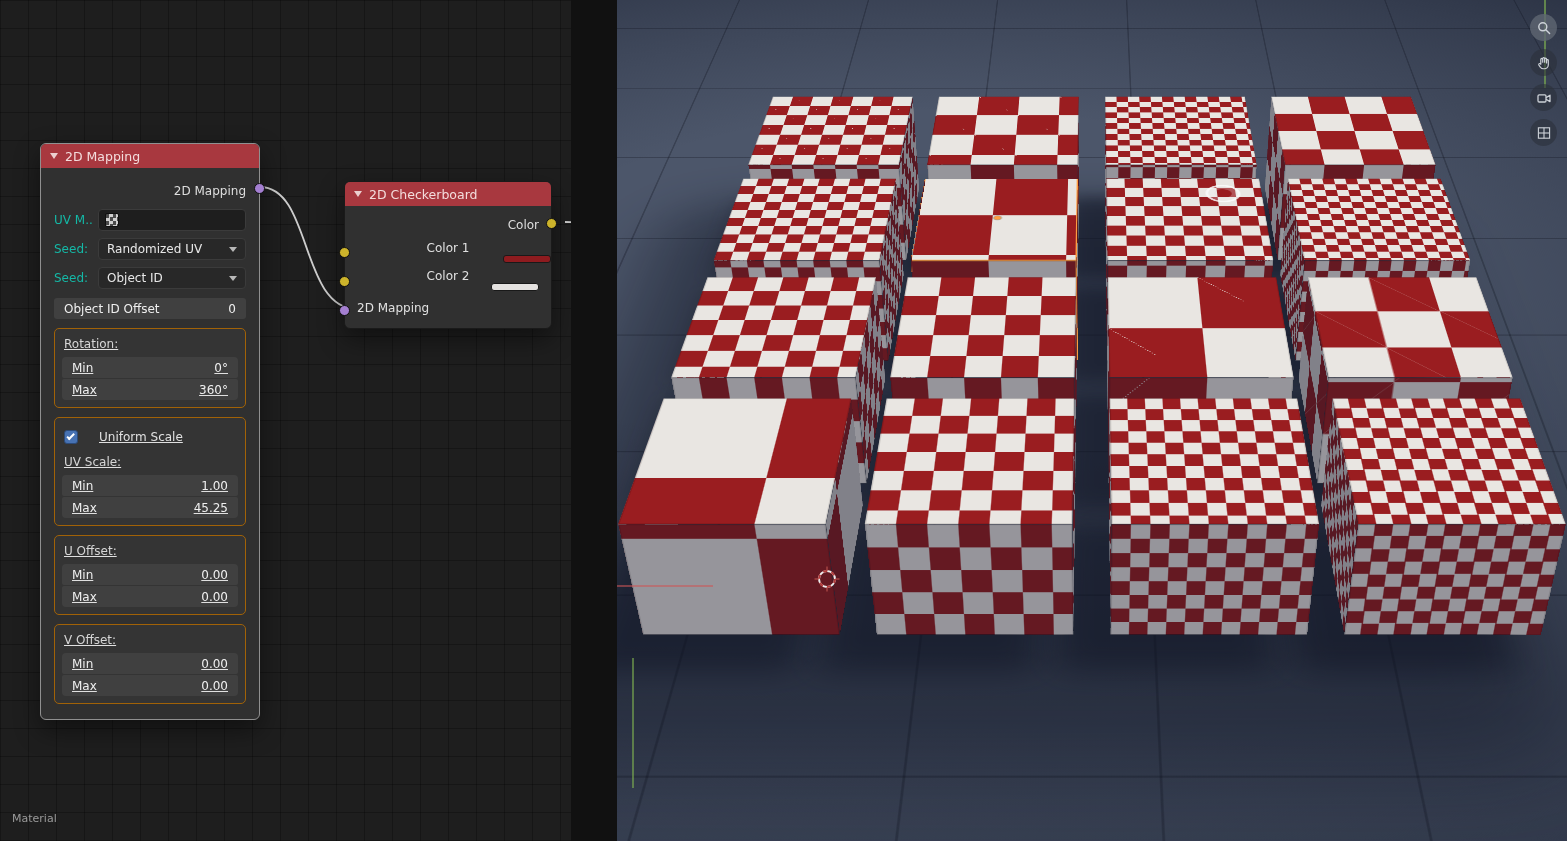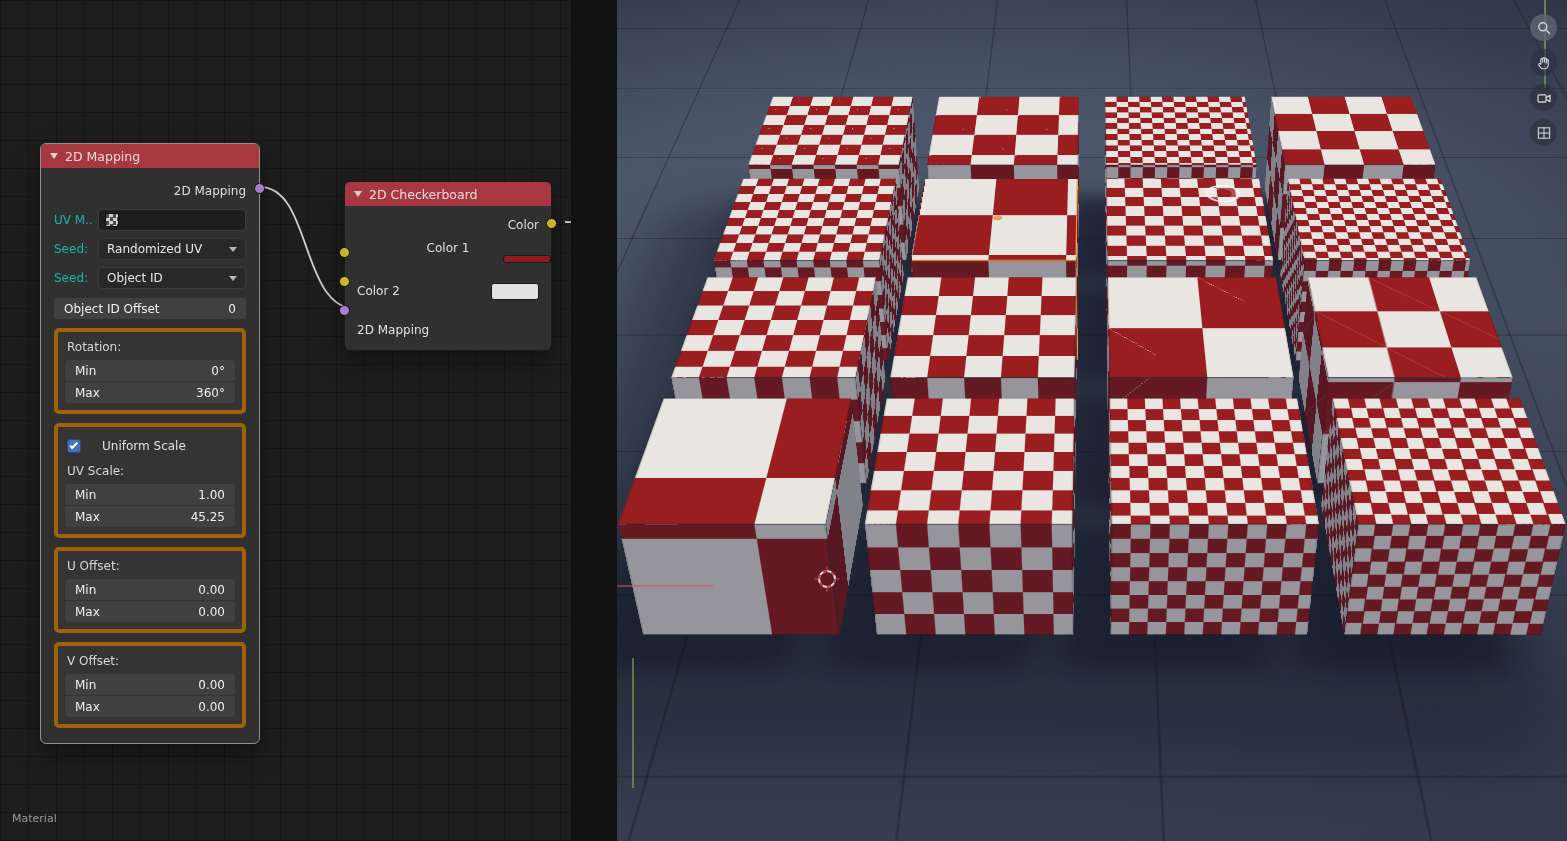--- a/index.html
+++ b/index.html
@@ -41,22 +41,22 @@
   .chev { width:0; height:0; border-left:4px solid transparent; border-right:4px solid transparent;
           border-top:5px solid #b8b8b8; margin-left:auto; }
 
   .numfield { height:21px; background:#404040; border-radius:3px; display:flex;
               align-items:center; justify-content:space-between; padding:0 10px; color:#efefef; }
   .numfield.single { margin:9px 13px; }
   .numstack .numfield { border-radius:2px; }
   .numstack .numfield:first-child { border-radius:4px 4px 2px 2px; margin-bottom:1px; }
   .numstack .numfield:last-child { border-radius:2px 2px 4px 4px; }
 
-  .group { margin:9px 13px; border:4px solid #a16207; background:#343434;
-           border-radius:5px; padding:7px; }
+  .group { margin:9px 13px; border:1px solid #a16207; background:#343434;
+           border-radius:5px; padding:7px;text-decoration:underline; }
   .group-title { margin:1px 2px 6px 2px; color:#d6d6d6; }
 
   .checkbox { width:14px; height:14px; border-radius:3px; background:#4772b3;
               border:1px solid #2c4a78; display:inline-flex; align-items:center;
               justify-content:center; margin-right:7px; flex:none; }
   .tick { width:8px; height:4px; border-left:2px solid #fff; border-bottom:2px solid #fff;
           transform:rotate(-45deg) translate(0.5px,-1px); }
 
   .sock { position:absolute; width:11px; height:11px; border-radius:50%;
           border:1px solid #101010; z-index:3; }
@@ -251,21 +251,21 @@
     <span class="sock yellow" style="left: -6px; top: 94px; background: rgb(205, 180, 43);"></span>
     <span class="sock purple" style="left: -6px; top: 123px; background: rgb(164, 127, 209);"></span>
 
     <div class="nrow output" style="margin:8px 12px 5px 12px;text-align:center;">
       <span>Color</span>
     </div>
     <div class="nrow" style="margin:5px 0;flex-direction:column;">
       <span>Color 1</span>
       <span class="swatch" style="background: rgb(142, 27, 31);"></span>
     </div>
-    <div class="nrow" style="margin:17px 12px;">
+    <div class="nrow" style="margin:6px 12px;flex-direction:column;">
       <span>Color 2</span>
       <span class="swatch" style="background: rgb(228, 226, 224);"></span>
     </div>
     <div class="nrow" style="margin:5px 12px 9px 12px;">
       <span>2D Mapping</span>
     </div>
   </div>
 
   <div class="crumb">Material</div>
 </div>

